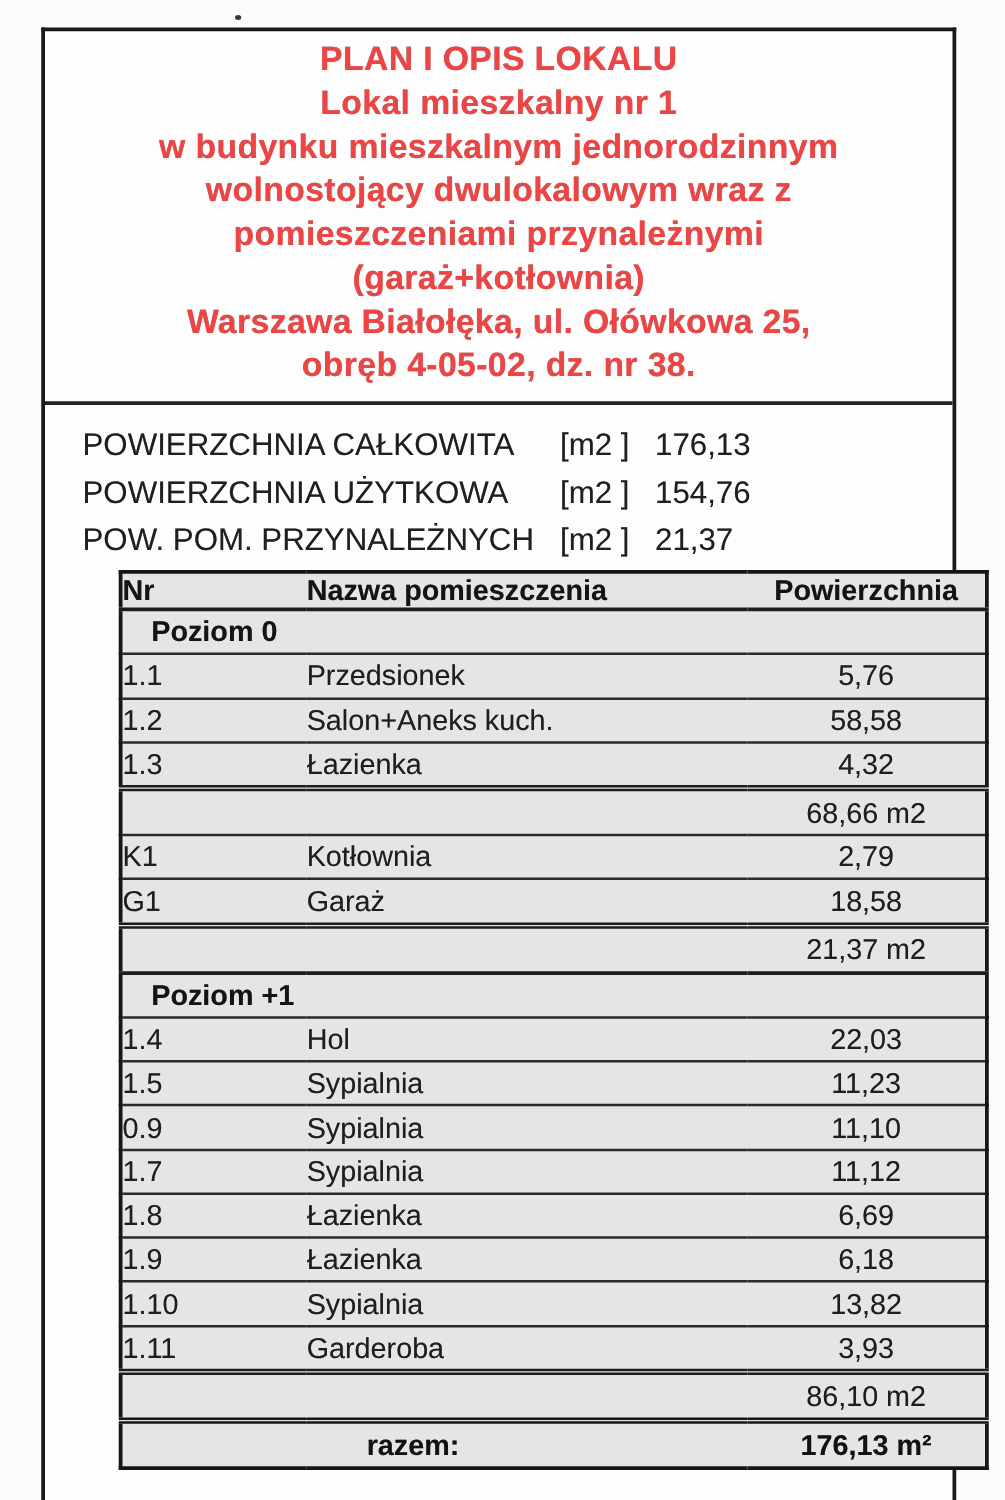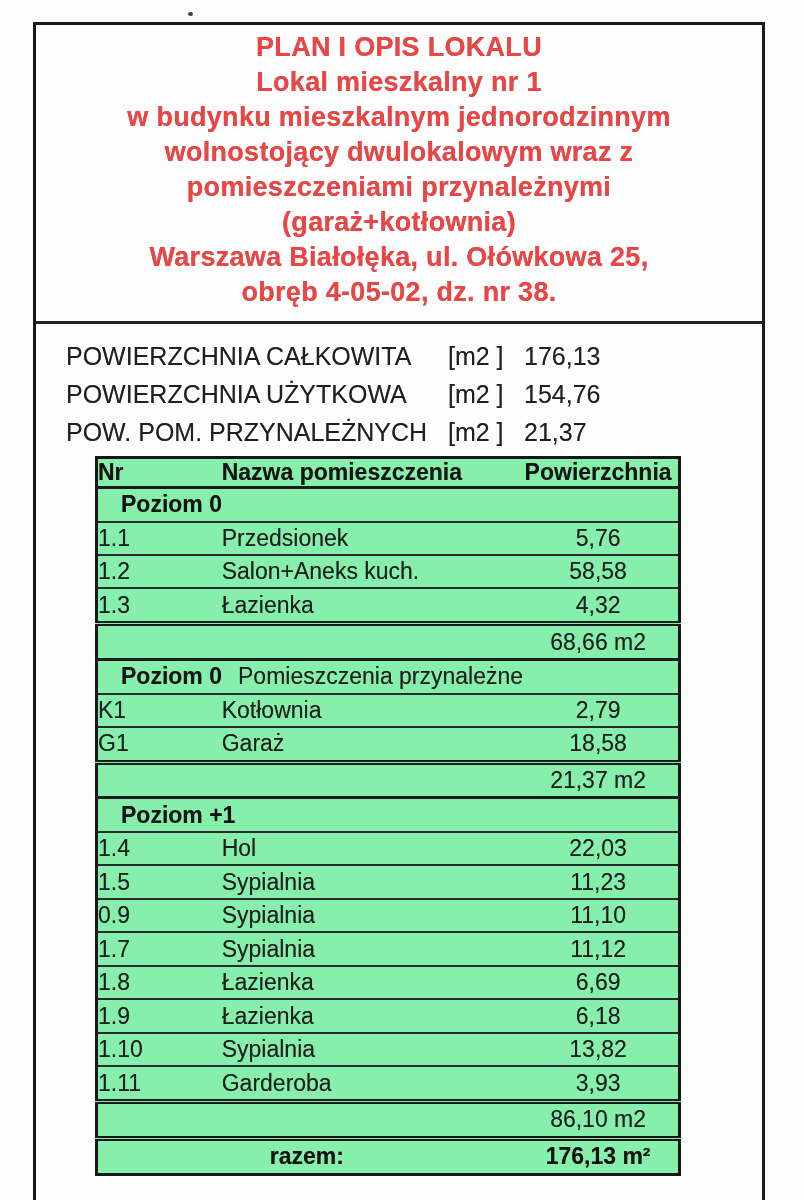--- a/index.html
+++ b/index.html
@@ -67,29 +67,29 @@
     display: grid;
     grid-template-columns: 382px 76px 96px;
     line-height: 38px;
     white-space: nowrap;
   }
   .summary-row .u-unit  { text-align: left; }
   .summary-row .u-value { text-align: left; }
   
   .area-table {
     margin: 6px 0 0 59px;
-    width: 586px;
+    width: 696px;
     height: 720px;
     border-collapse: collapse;
     table-layout: fixed;
     border: 3px solid #161616;
     font-size: 23px;
     color: #1e1e1e;
     text-shadow: 0 0 0.5px rgba(25,25,25,0.45);
-    background: #86efac;
+    background: #e5e5e5;
   }
   .area-table col.c-nr   { width: 125px; }
   .area-table col.c-name { width: 296px; }
   .area-table col.c-area { width: 161px; }
   .area-table th, .area-table td {
     padding: 0;
     vertical-align: middle;
     overflow: hidden;
     white-space: nowrap;
   }
@@ -179,23 +179,20 @@
         <tr class="row-item">
           <td class="col-nr">1.3</td>
           <td class="col-name">Łazienka</td>
           <td class="col-area">4,32</td>
         </tr>
         <tr class="row-subtotal">
           <td class="col-nr"></td>
           <td class="col-name"></td>
           <td class="col-area">68,66 m2</td>
         </tr>
-        <tr class="row-section">
-          <td colspan="3"><span class="sec-nr">Poziom 0</span><span class="sec-name">Pomieszczenia przynależne</span></td>
-        </tr>
         <tr class="row-item">
           <td class="col-nr">K1</td>
           <td class="col-name">Kotłownia</td>
           <td class="col-area">2,79</td>
         </tr>
         <tr class="row-item">
           <td class="col-nr">G1</td>
           <td class="col-name">Garaż</td>
           <td class="col-area">18,58</td>
         </tr>

